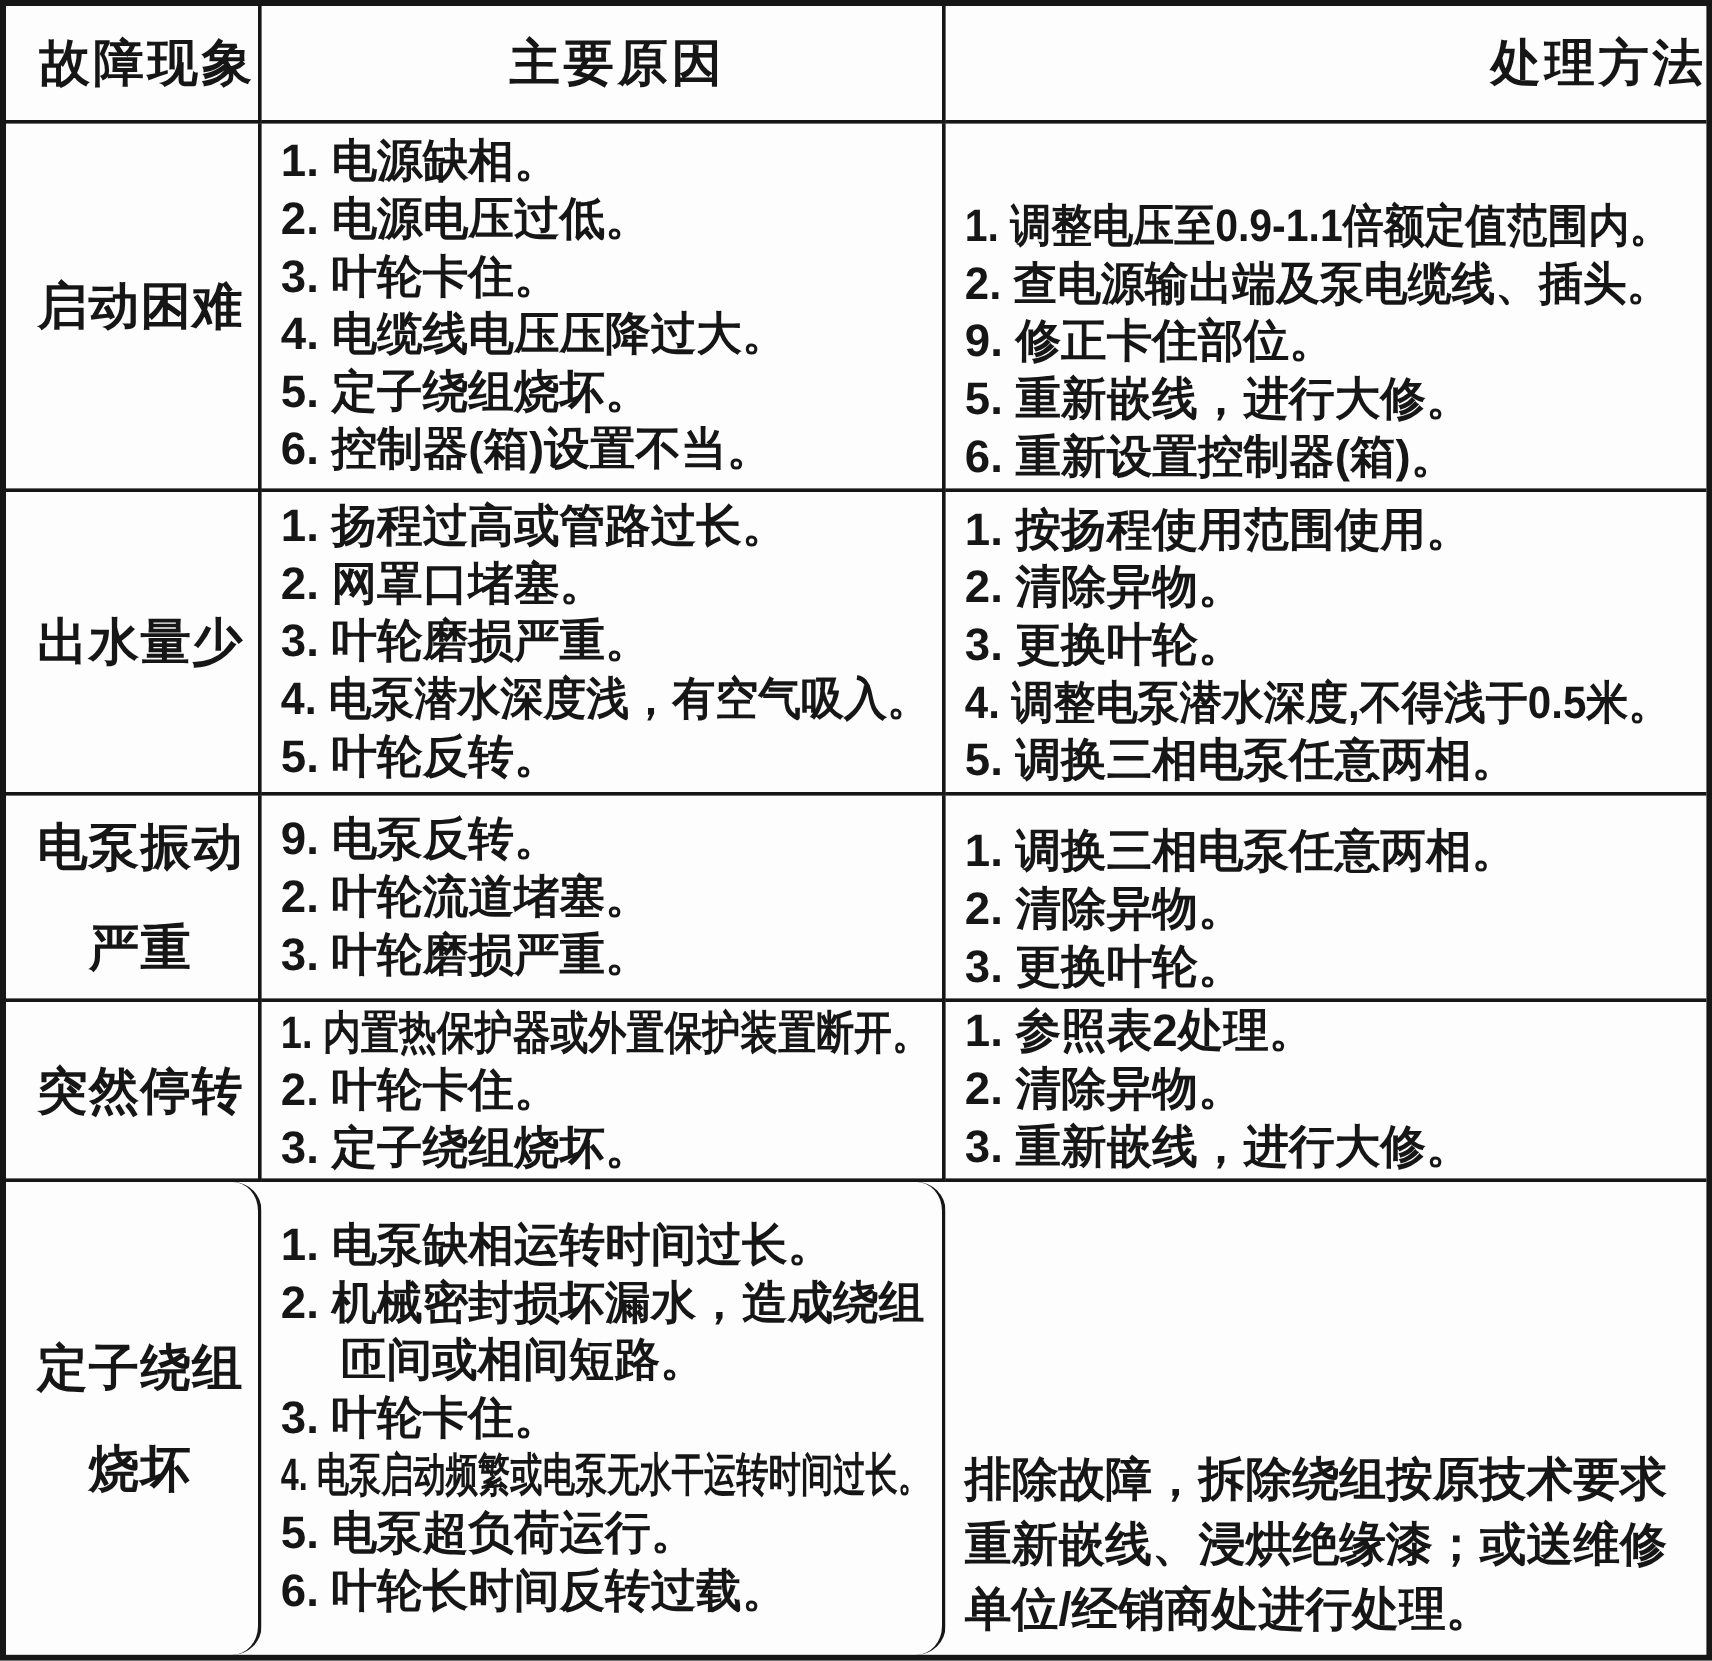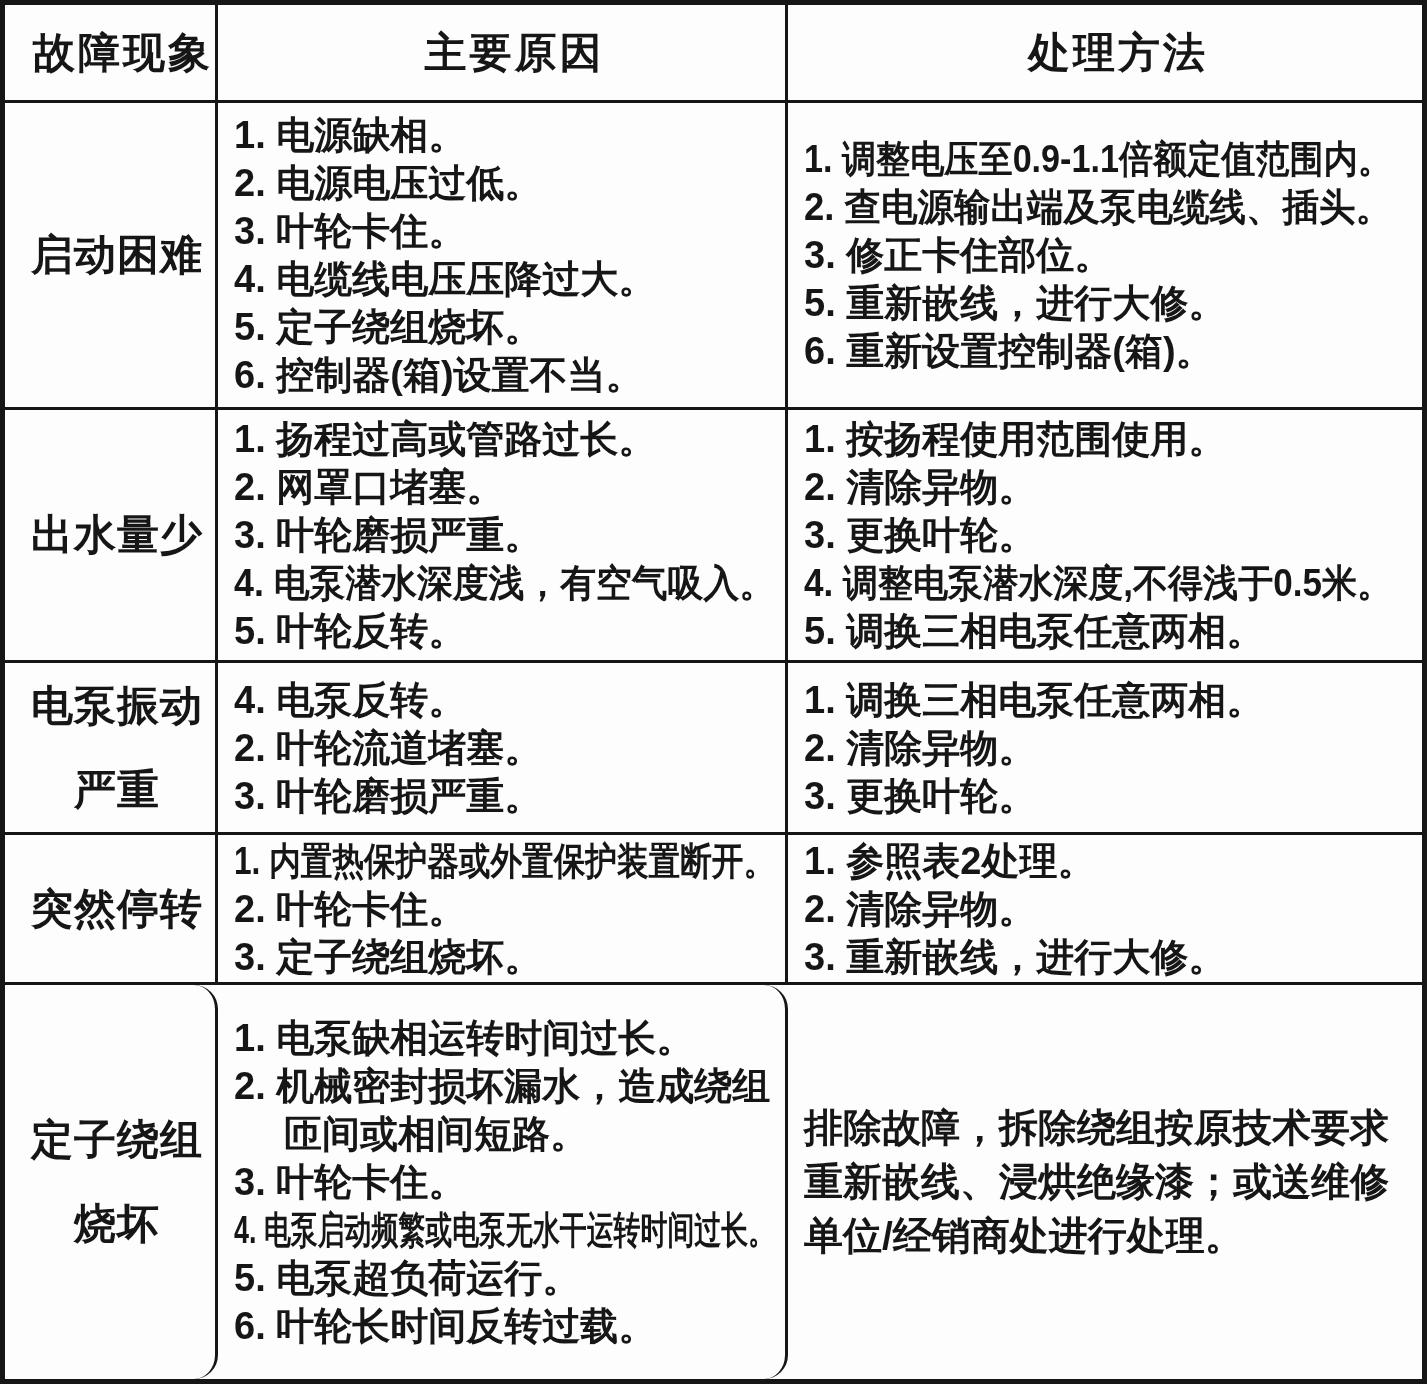--- a/index.html
+++ b/index.html
@@ -28,21 +28,21 @@
   .cell {
     box-sizing: border-box;
     border-right: 3px solid #161616;
     border-bottom: 3px solid #161616;
     display: flex;
     flex-direction: column;
     justify-content: center;
     overflow: hidden;
     padding-left: 26px;
   }
-  .cell.c3 { border-right: 0; }
+  .cell.c3 { border-right: 0; justify-content: flex-end; }
   .cell.rlast { border-bottom: 0; border-radius: 24px; }
 
   .head {
     flex-direction: row;
     align-items: center;
     justify-content: center;
     font-size: 42px;
     font-weight: 700;
     letter-spacing: 3px;
     white-space: nowrap;
@@ -115,21 +115,21 @@
       <div class="item"><span class="fit">1. 电源缺相。</span></div>
       <div class="item"><span class="fit">2. 电源电压过低。</span></div>
       <div class="item"><span class="fit">3. 叶轮卡住。</span></div>
       <div class="item"><span class="fit">4. 电缆线电压压降过大。</span></div>
       <div class="item"><span class="fit">5. 定子绕组烧坏。</span></div>
       <div class="item"><span class="fit">6. 控制器(箱)设置不当。</span></div>
     </div>
     <div class="cell list c3">
       <div class="item"><span class="fit" style="transform: scaleX(0.89831);">1. 调整电压至0.9-1.1倍额定值范围内。</span></div>
       <div class="item"><span class="fit" style="transform: scaleX(0.960392);">2. 查电源输出端及泵电缆线、插头。</span></div>
-      <div class="item"><span class="fit">3. 修正卡住部位。</span></div>
+      <div class="item"><span class="fit">9. 修正卡住部位。</span></div>
       <div class="item"><span class="fit">5. 重新嵌线，进行大修。</span></div>
       <div class="item"><span class="fit">6. 重新设置控制器(箱)。</span></div>
     </div>
 
     <div class="cell fault-cell c1">
       <span class="fault-label">出水量少</span>
     </div>
     <div class="cell list c2">
       <div class="item"><span class="fit">1. 扬程过高或管路过长。</span></div>
       <div class="item"><span class="fit">2. 网罩口堵塞。</span></div>
@@ -143,21 +143,21 @@
       <div class="item"><span class="fit">3. 更换叶轮。</span></div>
       <div class="item"><span class="fit" style="transform: scaleX(0.92215);">4. 调整电泵潜水深度,不得浅于0.5米。</span></div>
       <div class="item"><span class="fit">5. 调换三相电泵任意两相。</span></div>
     </div>
 
     <div class="cell fault-cell c1">
       <span class="fault-label">电泵振动
 严重</span>
     </div>
     <div class="cell list c2">
-      <div class="item"><span class="fit">4. 电泵反转。</span></div>
+      <div class="item"><span class="fit">9. 电泵反转。</span></div>
       <div class="item"><span class="fit">2. 叶轮流道堵塞。</span></div>
       <div class="item"><span class="fit">3. 叶轮磨损严重。</span></div>
     </div>
     <div class="cell list c3">
       <div class="item"><span class="fit">1. 调换三相电泵任意两相。</span></div>
       <div class="item"><span class="fit">2. 清除异物。</span></div>
       <div class="item"><span class="fit">3. 更换叶轮。</span></div>
     </div>
 
     <div class="cell fault-cell c1">

